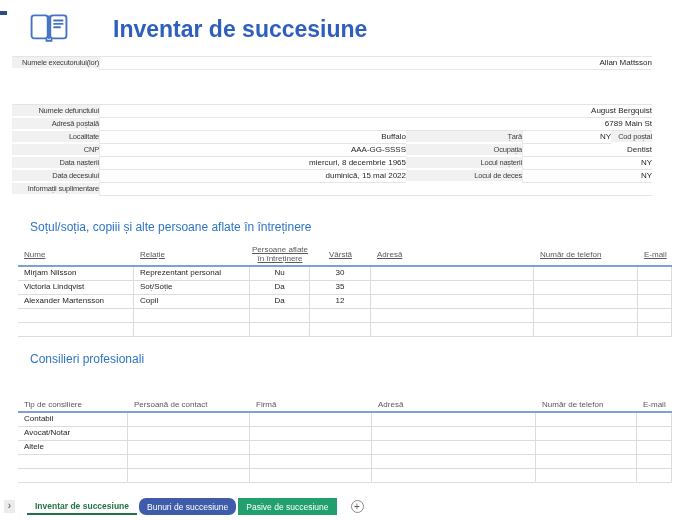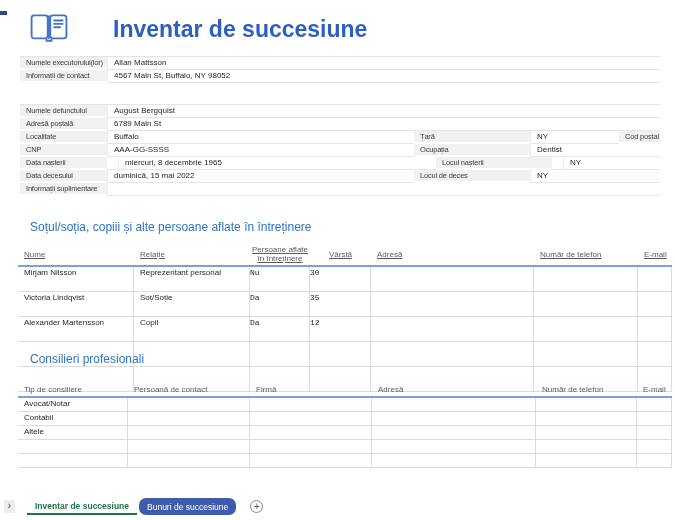--- a/index.html
+++ b/index.html
@@ -9,21 +9,21 @@
   .abs { position:absolute; }
 
   
   .corner-dash { left:0; top:11px; width:7px; height:4px; background:#2B4C8C; }
 
   
   .book-icon { left:28px; top:12px; }
   .page-title { left:113px; top:16px; font-size:23px; font-weight:bold; color:#2E5FBE; white-space:nowrap; }
 
   
-  .form-table { left:20px; width:640px; border-top:1px solid #E4E4E4; }
+  .form-table { left:12px; width:640px; border-top:1px solid #E4E4E4;text-align:right; }
   #executor { top:56px; }
   #deceased { top:104px; }
   .form-row { display:grid; height:13px; border-bottom:1px solid #E5E5E5; }
   .flabel { background:#F1F1F1; border-bottom:2px solid #fff; padding-left:6px;
             font-size:7.5px; letter-spacing:-0.2px; line-height:11px; color:#3d3d3d; white-space:nowrap; }
   .fvalue { padding-left:6px; font-size:8px; line-height:12px; color:#1f1f1f;
             white-space:nowrap; border-left:1px solid #ECECEC; }
 
   
   .section-title { left:30px; font-size:12px; font-weight:normal; color:#2E74C4; white-space:nowrap; }
@@ -33,25 +33,25 @@
   
   .big-table { left:18px; width:654px; }
   #dependents { top:243px; }
   #advisors   { top:382px; }
   .thead { display:grid; border-bottom:2px solid #7DA1D4; color:#595959; font-size:8px; align-items:center; }
   #dependents .thead { height:24px; }
   #advisors .thead   { height:16px; }
   .th { padding-left:6px; white-space:nowrap; line-height:9px; }
   .th.center { text-align:center; padding:0; white-space:normal; }
   .trow { display:grid; border-bottom:1px solid #DCDCDC; }
-  #dependents .trow { height:25px; }
+  #dependents .trow { height:14px; }
   #advisors .trow   { height:14px; }
   .td { border-right:1px solid #DCDCDC; padding-left:6px; font-size:8px; line-height:12px;
         color:#1f1f1f; white-space:nowrap; overflow:hidden; }
-  .td.center { text-align:left; padding:0;font-family:Liberation Mono, monospace; }
+  .td.center { text-align:center; padding:0; }
 
   
   #tabbar { left:0; top:498px; width:675px; height:20px; display:flex; align-items:flex-start; }
   .tab-scroll { width:11px; height:13px; margin:2px 0 0 4px; background:#ECECEC; color:#444;
                 font-size:10px; line-height:12px; text-align:center; }
   .tab { height:17px; padding:0 8px; margin-right:2px; font-size:8.5px; display:flex; align-items:center;
          color:#fff; white-space:nowrap; }
   .tab.active { background:#fff; font-weight:bold; }
   .tab:first-of-type { margin-left:12px; }
   .add-btn { width:13px; height:13px; border:1px solid #8a8a8a; border-radius:50%; font-size:10px;
@@ -73,24 +73,20 @@
     <line x1="30" y1="18" x2="37" y2="18"></line>
   </svg>
 </div>
 <div class="abs page-title">Inventar de succesiune</div>
 
 <div id="executor" class="abs form-table">
     <div class="form-row" style="grid-template-columns: 87px 1fr;">
       <div class="flabel">Numele executorului(lor)</div>
       <div class="fvalue">Allan Mattsson</div>
     </div>
-    <div class="form-row" style="grid-template-columns: 87px 1fr;">
-      <div class="flabel">Informații de contact</div>
-      <div class="fvalue">4567 Main St, Buffalo, NY 98052</div>
-    </div>
   </div>
 
 <div id="deceased" class="abs form-table">
     <div class="form-row" style="grid-template-columns: 87px 1fr;">
       <div class="flabel">Numele defunctului</div>
       <div class="fvalue">August Bergquist</div>
     </div>
     <div class="form-row" style="grid-template-columns: 87px 1fr;">
       <div class="flabel">Adresă poștală</div>
       <div class="fvalue">6789 Main St</div>
@@ -101,21 +97,21 @@
       <div class="flabel">Țară</div>
       <div class="fvalue">NY</div>
       <div class="flabel">Cod poștal</div>
     </div>
     <div class="form-row" style="grid-template-columns: 87px 307px 116px 1fr;">
       <div class="flabel">CNP</div>
       <div class="fvalue">AAA-GG-SSSS</div>
       <div class="flabel">Ocupația</div>
       <div class="fvalue">Dentist</div>
     </div>
-    <div class="form-row" style="grid-template-columns: 87px 307px 116px 1fr; gap: 11px;">
+    <div class="form-row" style="grid-template-columns: 87px 307px 116px 1fr;">
       <div class="flabel">Data nașterii</div>
       <div class="fvalue">miercuri, 8 decembrie 1965</div>
       <div class="flabel">Locul nașterii</div>
       <div class="fvalue">NY</div>
     </div>
     <div class="form-row" style="grid-template-columns: 87px 307px 116px 1fr;">
       <div class="flabel">Data decesului</div>
       <div class="fvalue">duminică, 15 mai 2022</div>
       <div class="flabel">Locul de deces</div>
       <div class="fvalue">NY</div>
@@ -181,39 +177,39 @@
         <div class="td center"></div>
         <div class="td"></div>
         <div class="td"></div>
         <div class="td"></div>
       </div>
     </div>
 </div>
 
 <div id="advisors-title" class="abs section-title">Consilieri profesionali</div>
 <div id="advisors" class="abs big-table">
-  <div class="thead" style="grid-template-columns: 110px 122px 122px 164px 101px 35px;">
+  <div class="thead" style="grid-template-columns: 110px 122px 122px 164px 101px 35px; margin-top: 15px;">
       <div class="th">Tip de consiliere</div>
       <div class="th">Persoană de contact</div>
       <div class="th">Firmă</div>
       <div class="th">Adresă</div>
       <div class="th">Număr de telefon</div>
       <div class="th">E-mail</div>
     </div>
   <div class="tbody">
       <div class="trow" style="grid-template-columns: 110px 122px 122px 164px 101px 35px;">
+        <div class="td">Contabil</div>
+        <div class="td"></div>
+        <div class="td"></div>
+        <div class="td"></div>
+        <div class="td"></div>
+        <div class="td"></div>
+      </div>
+      <div class="trow" style="grid-template-columns: 110px 122px 122px 164px 101px 35px;">
         <div class="td">Avocat/Notar</div>
-        <div class="td"></div>
-        <div class="td"></div>
-        <div class="td"></div>
-        <div class="td"></div>
-        <div class="td"></div>
-      </div>
-      <div class="trow" style="grid-template-columns: 110px 122px 122px 164px 101px 35px;">
-        <div class="td">Contabil</div>
         <div class="td"></div>
         <div class="td"></div>
         <div class="td"></div>
         <div class="td"></div>
         <div class="td"></div>
       </div>
       <div class="trow" style="grid-template-columns: 110px 122px 122px 164px 101px 35px;">
         <div class="td">Altele</div>
         <div class="td"></div>
         <div class="td"></div>
@@ -242,15 +238,18 @@
 
 <div id="tabbar" class="abs">
   <div class="tab-scroll">›</div>
   <span id="tabs-host" style="display:flex">
       <div class="tab active" style="border-bottom: 2px solid rgb(33, 115, 70); color: rgb(33, 115, 70);">
         <div class="tab-label">Inventar de succesiune</div>
       </div>
       <div class="tab" style="background: rgb(62, 92, 169); border-radius: 7px;">
         <div class="tab-label">Bunuri de succesiune</div>
       </div>
+      <div class="tab" style="background: rgb(33, 160, 110);">
+        <div class="tab-label">Pasive de succesiune</div>
+      </div>
     </span>
   <div class="add-btn">+</div>
 </div>
 
 </body></html>

